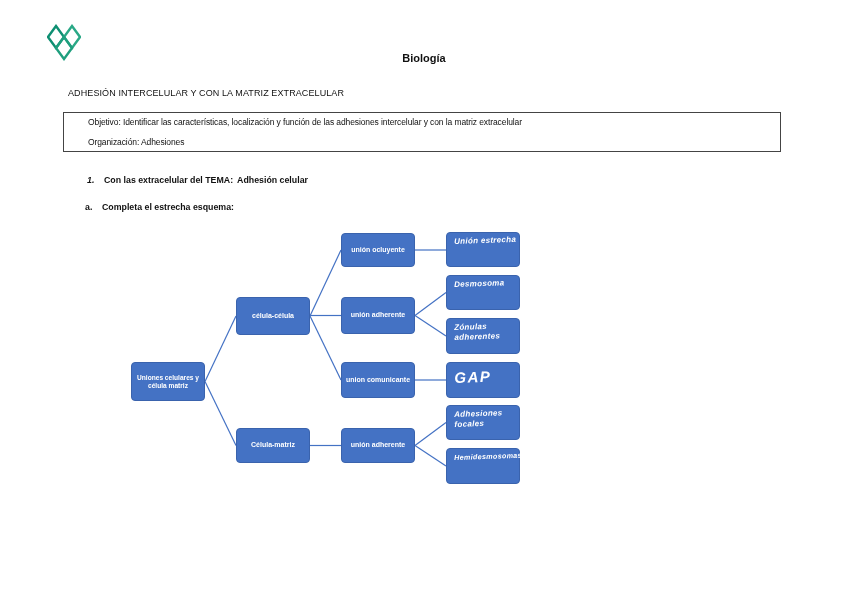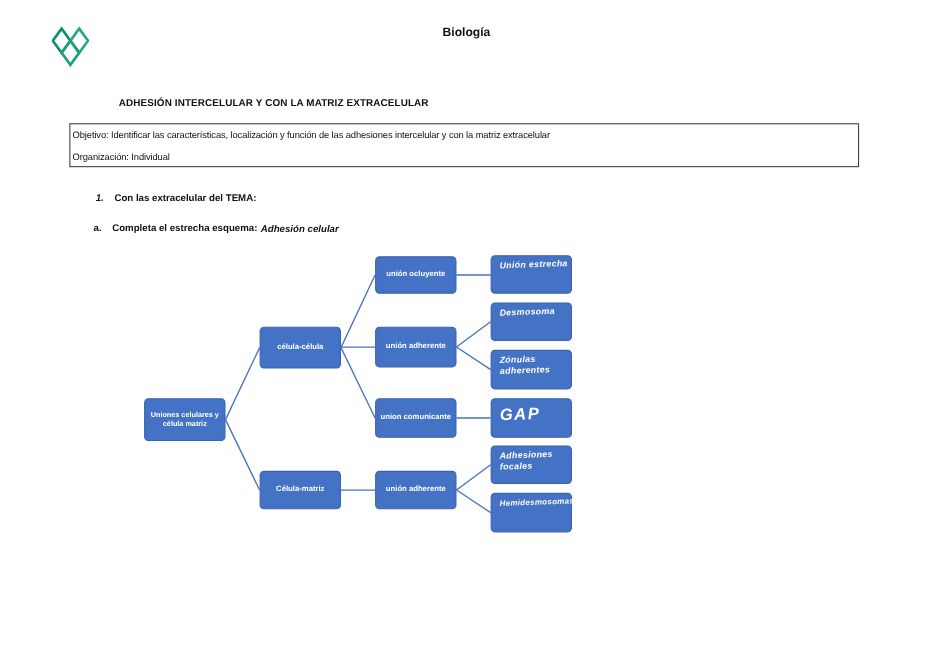--- a/index.html
+++ b/index.html
@@ -3,42 +3,42 @@
 <meta charset="utf-8">
 <style>
   html,body{margin:0;padding:0;background:#ffffff;}
   .page{
     position:relative;width:848px;height:600px;background:#ffffff;overflow:hidden;
     font-family:"Liberation Sans",sans-serif;color:#1a1a1a;
   }
   
   .logo{position:absolute;left:47px;top:24px;width:34px;height:37px;}
   .doc-title{
-    position:absolute;left:0;top:24px;width:848px;text-align:center;
+    position:absolute;left:0;top:52px;width:848px;text-align:center;
     font-size:11px;font-weight:bold;color:#111;
   }
   
   .ws-heading{
     position:absolute;left:68px;top:88px;width:700px;
-    font-size:9px;font-weight:bold;letter-spacing:.1px;color:#111;margin-left:40px;
+    font-size:9px;font-weight:normal;letter-spacing:.1px;color:#111;
   }
   
   .obj-box{
     position:absolute;left:63px;top:112px;width:718px;height:40px;
     border:1px solid #444;box-sizing:border-box;
     display:flex;flex-direction:column;justify-content:space-between;
-    padding:4px 2px;font-size:8.5px;letter-spacing:-.1px;color:#111;
+    padding:4px 24px;font-size:8.5px;letter-spacing:-.1px;color:#111;
   }
   
   .instr{position:absolute;font-size:8.8px;font-weight:bold;color:#111;display:flex;}
   .instr-1{left:87px;top:175px;}
   .instr-a{left:85px;top:202px;}
   .instr .marker{display:inline-block;width:17px;}
   .instr-1 .marker{font-style:italic;}
-  .instr .em{font-style:italic;margin-left:4px;margin-top:28px;}
+  .instr .em{margin-left:4px;}
   
   .diagram-lines{position:absolute;left:0;top:0;width:848px;height:600px;pointer-events:none;}
   .node{
     position:absolute;background:#4472C4;border:1px solid #3a63ad;border-radius:4px;
     box-sizing:border-box;color:#ffffff;
     display:flex;align-items:center;justify-content:center;text-align:center;
     font-size:7px;font-weight:bold;line-height:1.25;padding:2px 3px;
   }
   .node.small{font-size:6.6px;line-height:1.2;}
   .node.hand{
@@ -61,21 +61,21 @@
     <path d="M25 2 L33 13 L25 24 L17 13 Z" stroke="#2aa886" stroke-width="2.4"></path>
     <path d="M17 13 L25 24 L17 35 L9 24 Z" stroke="#1f9f7e" stroke-width="2.4"></path>
   </svg>
 
   <div class="doc-title">Biología</div>
 
   <div class="ws-heading">ADHESIÓN INTERCELULAR Y CON LA MATRIZ EXTRACELULAR</div>
 
   <div class="obj-box">
     <div>Objetivo: Identificar las características, localización y función de las adhesiones intercelular y con la matriz extracelular</div>
-    <div>Organización: Individual</div>
+    <div>Organización: Adhesiones</div>
   </div>
 
   <div class="instr instr-1">
     <span class="marker">1.</span>
     <span>Con las extracelular del TEMA:</span>
     <span class="em">Adhesión celular</span>
   </div>
 
   <div class="instr instr-a">
     <span class="marker">a.</span>

